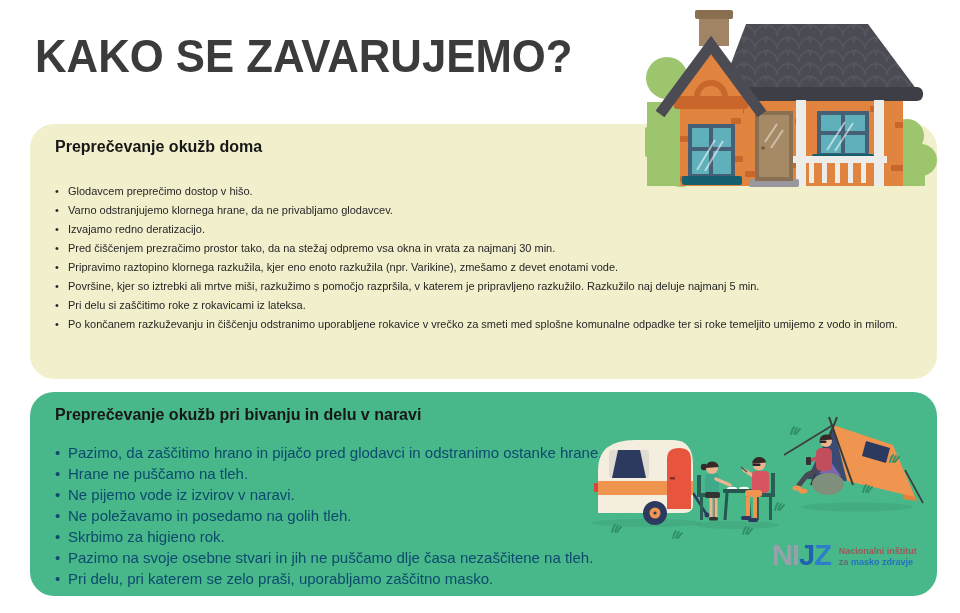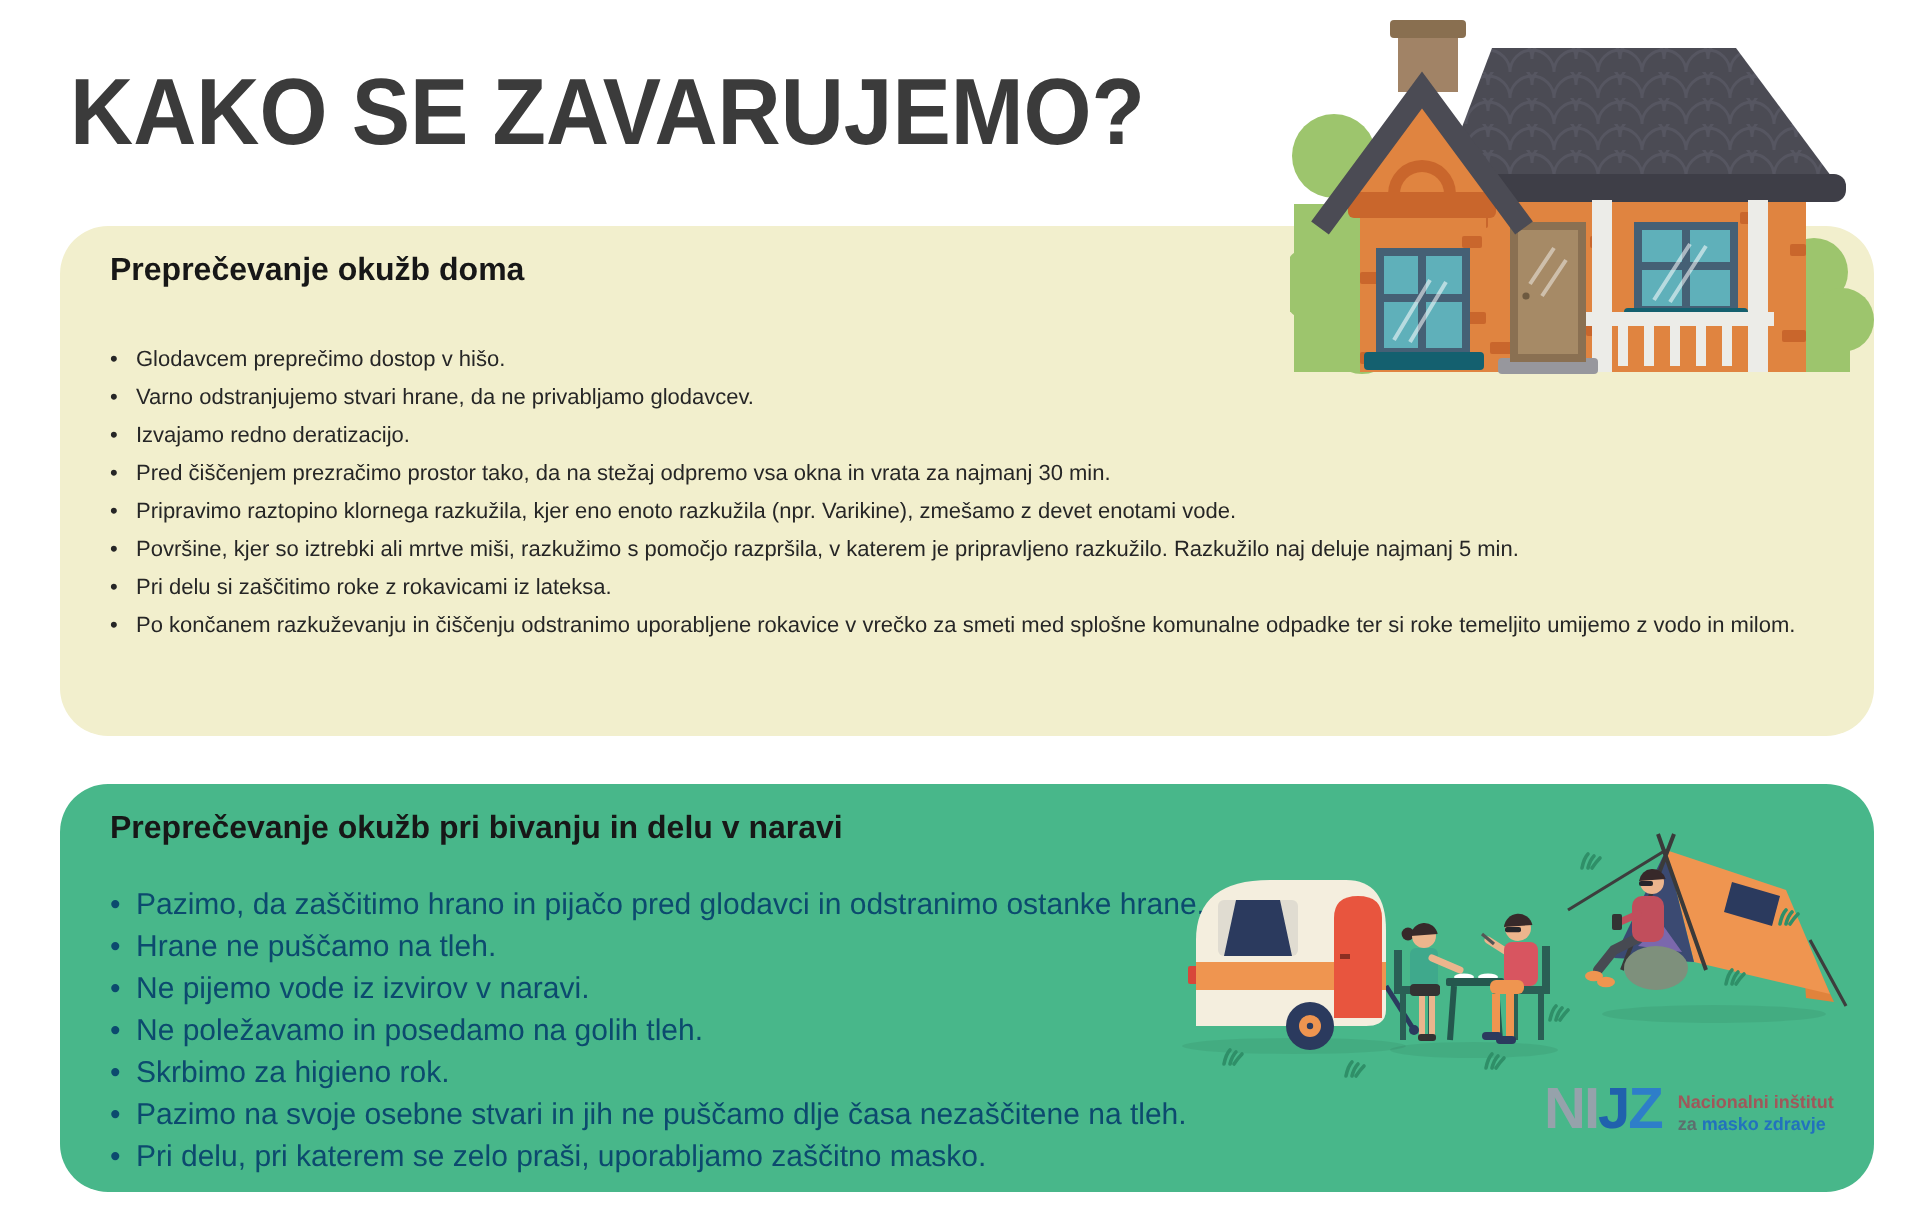--- a/index.html
+++ b/index.html
@@ -2,21 +2,21 @@
 <html><head>
 <meta charset="utf-8">
 <style>
   html,body{margin:0;padding:0;background:#fff;}
   .page{position:relative;width:960px;height:613px;background:#ffffff;overflow:hidden;
         font-family:Liberation Sans, sans-serif;}
   .title{position:absolute;left:35px;top:28px;margin:0;font-size:47px;font-weight:bold;
          color:#3b3b3b;letter-spacing:0px;transform:scaleX(.93);transform-origin:left top;
          white-space:nowrap;}
   .box{position:absolute;left:30px;width:907px;border-radius:24px;}
-  .box-home{top:113px;height:255px;background:#f2efcd;}
+  .box-home{top:124px;height:255px;background:#f2efcd;}
   .box-nature{top:392px;height:204px;background:#48b78a;}
   .box h2{margin:14px 0 0 25px;font-size:16px;line-height:18px;font-weight:bold;color:#171717;}
   .box ul{list-style:none;margin:0;padding:0;}
   .box-home ul{margin:26px 0 0 25px;width:848px;}
   .box-nature ul{margin:18px 0 0 25px;width:640px;}
   .box li{position:relative;padding-left:13px;color:#262626;}
   .box-home li{font-size:11px;line-height:19px;}
   .box-nature li{font-size:15px;line-height:21px;color:#0c4a6e;}
   .box li::before{content:"\2022";position:absolute;left:0;top:0;}
   .illo{position:absolute;}
@@ -36,21 +36,21 @@
 <body>
 
 <div class="page">
 
   <h1 class="title">KAKO SE ZAVARUJEMO?</h1>
 
   <section class="box box-home">
     <h2>Preprečevanje okužb doma</h2>
     <ul>
       <li>Glodavcem preprečimo dostop v hišo.</li>
-      <li>Varno odstranjujemo stvari hrane, da ne privabljamo glodavcev.</li>
+      <li>Varno odstranjujemo klornega hrane, da ne privabljamo glodavcev.</li>
       <li>Izvajamo redno deratizacijo.</li>
       <li>Pred čiščenjem prezračimo prostor tako, da na stežaj odpremo vsa okna in vrata za najmanj 30 min.</li>
       <li>Pripravimo raztopino klornega razkužila, kjer eno enoto razkužila (npr. Varikine), zmešamo z devet enotami vode.</li>
       <li>Površine, kjer so iztrebki ali mrtve miši, razkužimo s pomočjo razpršila, v katerem je pripravljeno razkužilo. Razkužilo naj deluje najmanj 5 min.</li>
       <li>Pri delu si zaščitimo roke z rokavicami iz lateksa.</li>
       <li>Po končanem razkuževanju in čiščenju odstranimo uporabljene rokavice v vrečko za smeti med splošne komunalne odpadke ter si roke temeljito umijemo z vodo in milom.</li>
     </ul>
   </section>
 
   <section class="box box-nature">

